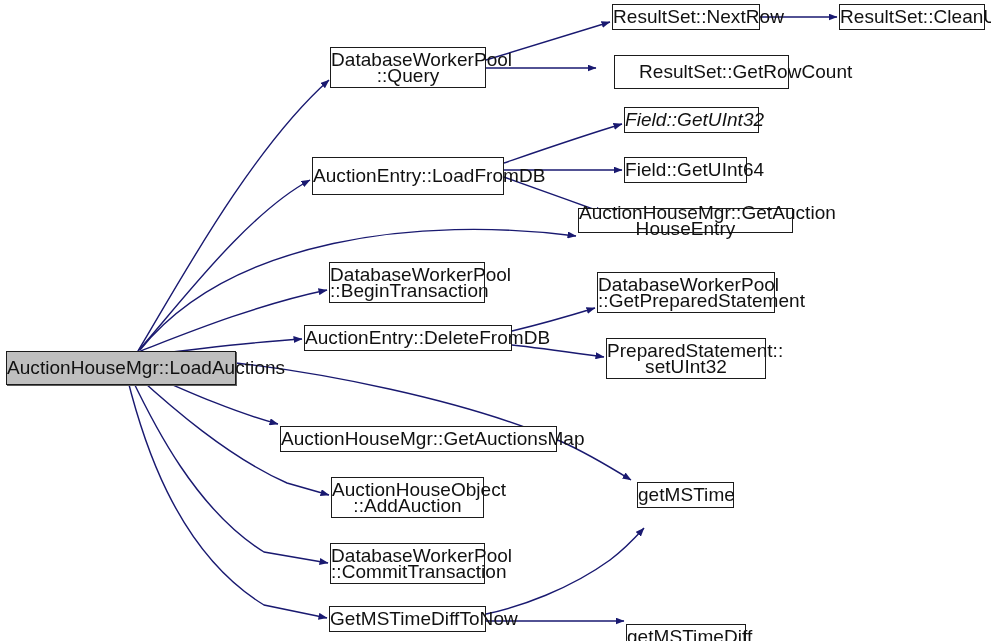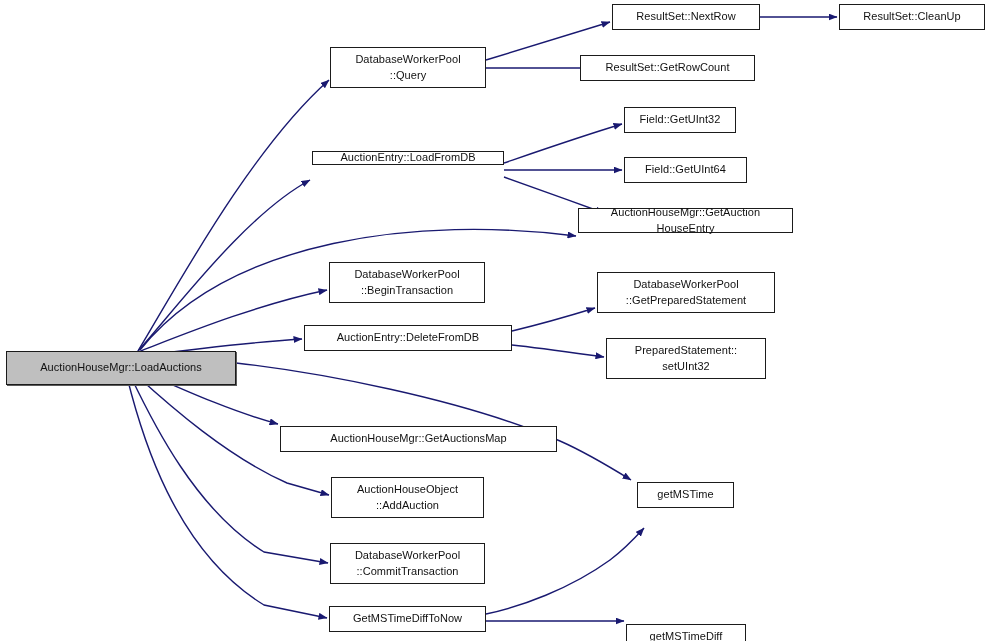--- a/index.html
+++ b/index.html
@@ -22,21 +22,21 @@
     width: 991px;
     height: 641px;
     pointer-events: none;
   }
   .gnode {
     position: absolute;
     box-sizing: border-box;
     border: 1px solid #1b1b1b;
     background: #ffffff;
     color: #111111;
-    font-size: 11px;
+    font-size: 19px;
     line-height: 15.5px;
     letter-spacing: 0.05px;
     display: flex;
     align-items: center;
     justify-content: center;
     text-align: center;
     white-space: pre-line;
     z-index: 2;
   }
   .gnode.root {
@@ -80,34 +80,34 @@
         <path d="M 512,331 C 537,325 569,316 595,308" fill="none" stroke="#191970" stroke-width="1.4" marker-end="url(#arrowhead)"></path>
         <path d="M 512,345 C 540,348 575,353 604,357" fill="none" stroke="#191970" stroke-width="1.4" marker-end="url(#arrowhead)"></path>
         <path d="M 486,614 C 520,607 570,589 610,560 c 12,-9 24,-21 34,-32" fill="none" stroke="#191970" stroke-width="1.4" marker-end="url(#arrowhead)"></path>
         <path d="M 486,621 L 624,621" fill="none" stroke="#191970" stroke-width="1.4" marker-end="url(#arrowhead)"></path>
       </g>
   </svg>
   <div id="node-group">
       <div class="gnode root" style="left: 6px; top: 351px; width: 230px; height: 34px;"><span class="lbl">AuctionHouseMgr::LoadAuctions</span></div>
       <div class="gnode" style="left: 330px; top: 47px; width: 156px; height: 41px;"><span class="lbl">DatabaseWorkerPool
 ::Query</span></div>
-      <div class="gnode" style="left: 312px; top: 151px; width: 192px; height: 14px;"><span class="lbl">AuctionEntry::LoadFromDB</span></div>
+      <div class="gnode" style="left: 312px; top: 157px; width: 192px; height: 38px;"><span class="lbl">AuctionEntry::LoadFromDB</span></div>
       <div class="gnode" style="left: 329px; top: 262px; width: 156px; height: 41px;"><span class="lbl">DatabaseWorkerPool
 ::BeginTransaction</span></div>
       <div class="gnode" style="left: 304px; top: 325px; width: 208px; height: 26px;"><span class="lbl">AuctionEntry::DeleteFromDB</span></div>
       <div class="gnode" style="left: 280px; top: 426px; width: 277px; height: 26px;"><span class="lbl">AuctionHouseMgr::GetAuctionsMap</span></div>
       <div class="gnode" style="left: 331px; top: 477px; width: 153px; height: 41px;"><span class="lbl">AuctionHouseObject
 ::AddAuction</span></div>
       <div class="gnode" style="left: 330px; top: 543px; width: 155px; height: 41px;"><span class="lbl">DatabaseWorkerPool
 ::CommitTransaction</span></div>
       <div class="gnode" style="left: 329px; top: 606px; width: 157px; height: 26px;"><span class="lbl">GetMSTimeDiffToNow</span></div>
       <div class="gnode" style="left: 612px; top: 4px; width: 148px; height: 26px;"><span class="lbl">ResultSet::NextRow</span></div>
-      <div class="gnode" style="left: 580px; top: 55px; width: 175px; height: 26px;"><span class="lbl">ResultSet::GetRowCount</span></div>
+      <div class="gnode" style="left: 614px; top: 55px; width: 175px; height: 34px; padding-left: 24px;"><span class="lbl">ResultSet::GetRowCount</span></div>
       <div class="gnode" style="left: 839px; top: 4px; width: 146px; height: 26px;"><span class="lbl">ResultSet::CleanUp</span></div>
-      <div class="gnode" style="left: 624px; top: 107px; width: 112px; height: 26px;"><span class="lbl">Field::GetUInt32</span></div>
+      <div class="gnode" style="left: 624px; top: 107px; width: 135px; height: 26px; font-style: italic;"><span class="lbl">Field::GetUInt32</span></div>
       <div class="gnode" style="left: 624px; top: 157px; width: 123px; height: 26px; text-align: center;"><span class="lbl">Field::GetUInt64</span></div>
       <div class="gnode" style="left: 578px; top: 208px; width: 215px; height: 25px;"><span class="lbl">AuctionHouseMgr::GetAuction
 HouseEntry</span></div>
       <div class="gnode" style="left: 597px; top: 272px; width: 178px; height: 41px;"><span class="lbl">DatabaseWorkerPool
 ::GetPreparedStatement</span></div>
       <div class="gnode" style="left: 606px; top: 338px; width: 160px; height: 41px;"><span class="lbl">PreparedStatement::
 setUInt32</span></div>
       <div class="gnode" style="left: 637px; top: 482px; width: 97px; height: 26px;"><span class="lbl">getMSTime</span></div>
       <div class="gnode" style="left: 626px; top: 624px; width: 120px; height: 26px;"><span class="lbl">getMSTimeDiff</span></div>
     </div>

